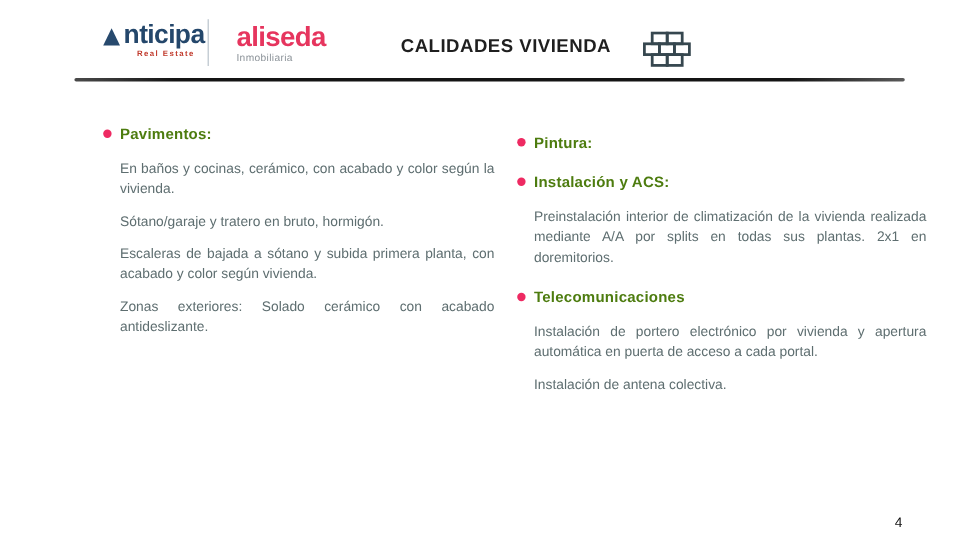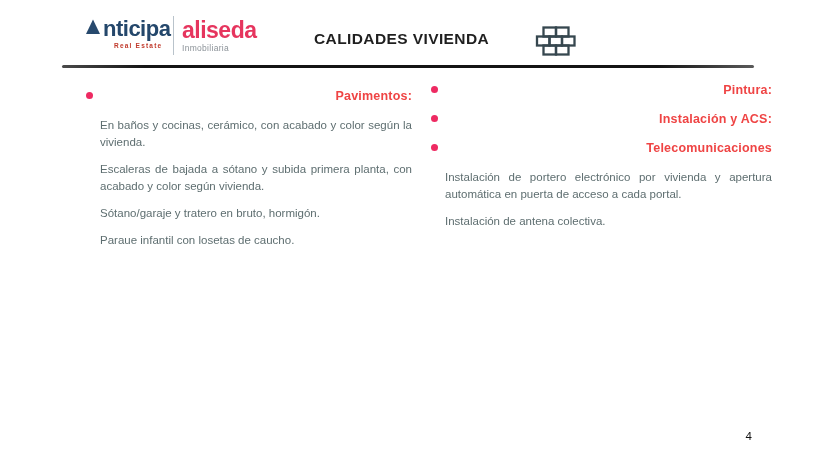--- a/index.html
+++ b/index.html
@@ -3,39 +3,39 @@
 <meta charset="utf-8">
 <style>
   html,body{margin:0;padding:0;background:#ffffff;}
   .slide{
     position:relative;width:816px;height:459px;background:#ffffff;
     font-family:"Liberation Sans",sans-serif;overflow:hidden;
   }
 
   
   .anticipa{position:absolute;left:84px;top:18px;}
-  .anticipa-row{display:flex;align-items:flex-start;gap:1px;color:#24476b;font-weight:700;font-size:22px;line-height:1;letter-spacing:-0.5px;}
+  .anticipa-row{display:flex;align-items:flex-end;gap:1px;color:#24476b;font-weight:700;font-size:22px;line-height:1;letter-spacing:-0.5px;}
   .anticipa-row svg{display:block;margin-bottom:0px;}
   .anticipa-sub{color:#c0392b;font-size:6.5px;font-weight:700;letter-spacing:1.2px;text-align:center;margin-top:2px;padding-left:22px;}
   .logo-sep{position:absolute;left:173px;top:16px;width:1px;height:39px;background:#b9c3cb;}
-  .aliseda{position:absolute;left:182px;top:19px;}
+  .aliseda{position:absolute;left:197px;top:19px;}
   .aliseda-name{color:#e6355e;font-weight:700;font-size:23px;line-height:1;letter-spacing:-0.5px;}
   .aliseda-sub{color:#8b9298;font-size:8.5px;text-align:left;margin-top:1px;letter-spacing:0.3px;}
-  .title{position:absolute;left:314px;top:30px;margin:0;font-size:15.5px;font-weight:700;color:#1f1f1f;letter-spacing:0.4px;}
+  .title{position:absolute;left:334px;top:30px;margin:0;font-size:15.5px;font-weight:700;color:#1f1f1f;letter-spacing:0.4px;}
   .brick-icon{position:absolute;left:534px;top:26px;}
   .rule{position:absolute;left:62px;top:65px;width:692px;height:3px;border-radius:2px;
         background:linear-gradient(90deg,#4a4a4a 0%,#141414 12%,#141414 86%,#5a5a5a 100%);}
 
   
   .col{position:absolute;font-size:11.5px;line-height:17px;color:#5e6e70;text-align:justify;}
   .col-left{left:86px;top:88px;width:326px;}
-  .col-right{left:431px;top:82px;width:341px;}
+  .col-right{left:431px;top:95px;width:341px;}
   .sec{position:relative;padding-left:14px;margin-bottom:4px;}
   .dot{position:absolute;left:0;top:4px;width:7px;height:7px;border-radius:50%;background:#ee2a62;}
-  .sec h2{margin:0 0 12px;font-size:12.5px;font-weight:700;color:#ef4444;letter-spacing:0.2px;text-align:right;}
+  .sec h2{margin:16px 0 12px;font-size:12.5px;font-weight:700;color:#4d7c0f;letter-spacing:0.2px;text-align:left;}
   .sec p{margin:0 0 10px;}
   .sec p.dark{color:#37474f;}
 
   .page-num{position:absolute;right:64px;bottom:17px;font-size:11.5px;color:#111;}
 </style>
 </head>
 <body>
 
 <div class="slide">
 
@@ -70,34 +70,35 @@
     </g>
   </svg>
 
   <div class="rule"></div>
 
   <section class="col col-left">
     <div class="sec">
       <span class="dot"></span>
       <h2>Pavimentos:</h2>
       <p>En baños y cocinas, cerámico, con acabado y color según la vivienda.</p>
+      <p>Sótano/garaje y tratero en bruto, hormigón.</p>
       <p>Escaleras de bajada a sótano y subida primera planta, con acabado y color según vivienda.</p>
-      <p>Sótano/garaje y tratero en bruto, hormigón.</p>
-      <p>Paraue infantil con losetas de caucho.</p>
+      <p>Zonas exteriores: Solado cerámico con acabado antideslizante.</p>
     </div>
   </section>
 
   <section class="col col-right">
     <div class="sec">
       <span class="dot"></span>
       <h2>Pintura:</h2>
     </div>
     <div class="sec">
       <span class="dot"></span>
       <h2>Instalación y ACS:</h2>
+      <p>Preinstalación interior de climatización de la vivienda realizada mediante A/A por splits en todas sus plantas. 2x1 en doremitorios.</p>
     </div>
     <div class="sec">
       <span class="dot"></span>
       <h2>Telecomunicaciones</h2>
       <p>Instalación de portero electrónico por vivienda y apertura automática en puerta de acceso a cada portal.</p>
       <p>Instalación de antena colectiva.</p>
     </div>
   </section>
 
   <div class="page-num">4</div>

